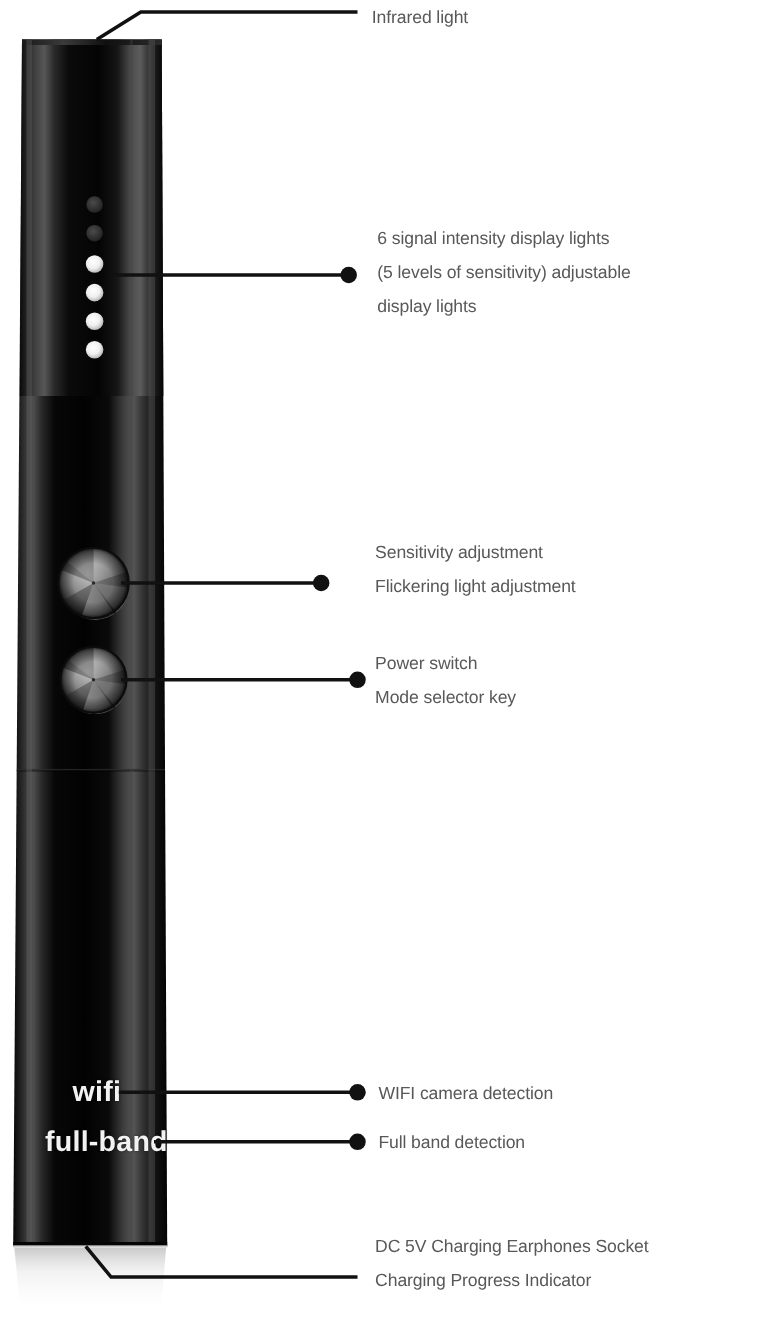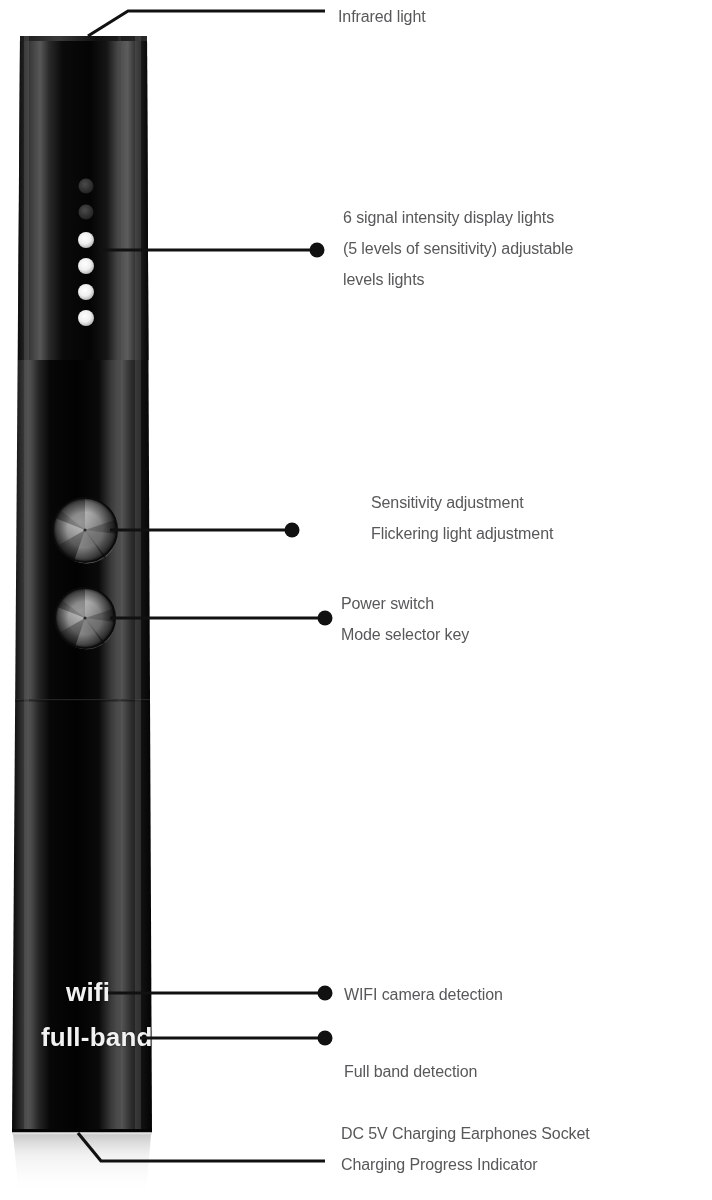--- a/index.html
+++ b/index.html
@@ -49,24 +49,24 @@
     font-size: 16px;
     line-height: 31px;
     letter-spacing: -0.1px;
     white-space: nowrap;
     font-family: "Liberation Sans", "DejaVu Sans", sans-serif;
   }
   .callout .ln { display: block; }
 
   #callout-infrared   { left: 338px; top: 1px; }
   #callout-signal     { left: 323px; top: 202px; margin-left: 20px; }
-  #callout-sensitivity{ left: 341px; top: 487px; margin-left: 30px; }
+  #callout-sensitivity{ left: 341px; top: 487px; }
   #callout-power      { left: 341px; top: 588px; }
   #callout-wifi       { left: 344px; top: 979px; }
-  #callout-fullband   { left: 344px; top: 1024px; margin-top: 32px; }
+  #callout-fullband   { left: 344px; top: 1024px; }
   #callout-dc         { left: 341px; top: 1118px; }
 
   
   .device-label {
     position: absolute;
     color: #f2f2f2;
     font-size: 26px;
     line-height: 19px;
     font-weight: 600;
     letter-spacing: 0.2px;
@@ -258,21 +258,21 @@
     <polyline points="78,1133 101,1161 325,1161" fill="none" stroke="#111111" stroke-width="3.2" stroke-linejoin="miter" stroke-linecap="butt"></polyline>
   </svg>
 
   <div class="callout" id="callout-infrared">
     <span class="ln">Infrared light</span>
   </div>
 
   <div class="callout" id="callout-signal">
     <span class="ln">6 signal intensity display lights</span>
     <span class="ln">(5 levels of sensitivity) adjustable</span>
-    <span class="ln">levels lights</span>
+    <span class="ln">display lights</span>
   </div>
 
   <div class="callout" id="callout-sensitivity">
     <span class="ln">Sensitivity adjustment</span>
     <span class="ln">Flickering light adjustment</span>
   </div>
 
   <div class="callout" id="callout-power">
     <span class="ln">Power switch</span>
     <span class="ln">Mode selector key</span>

